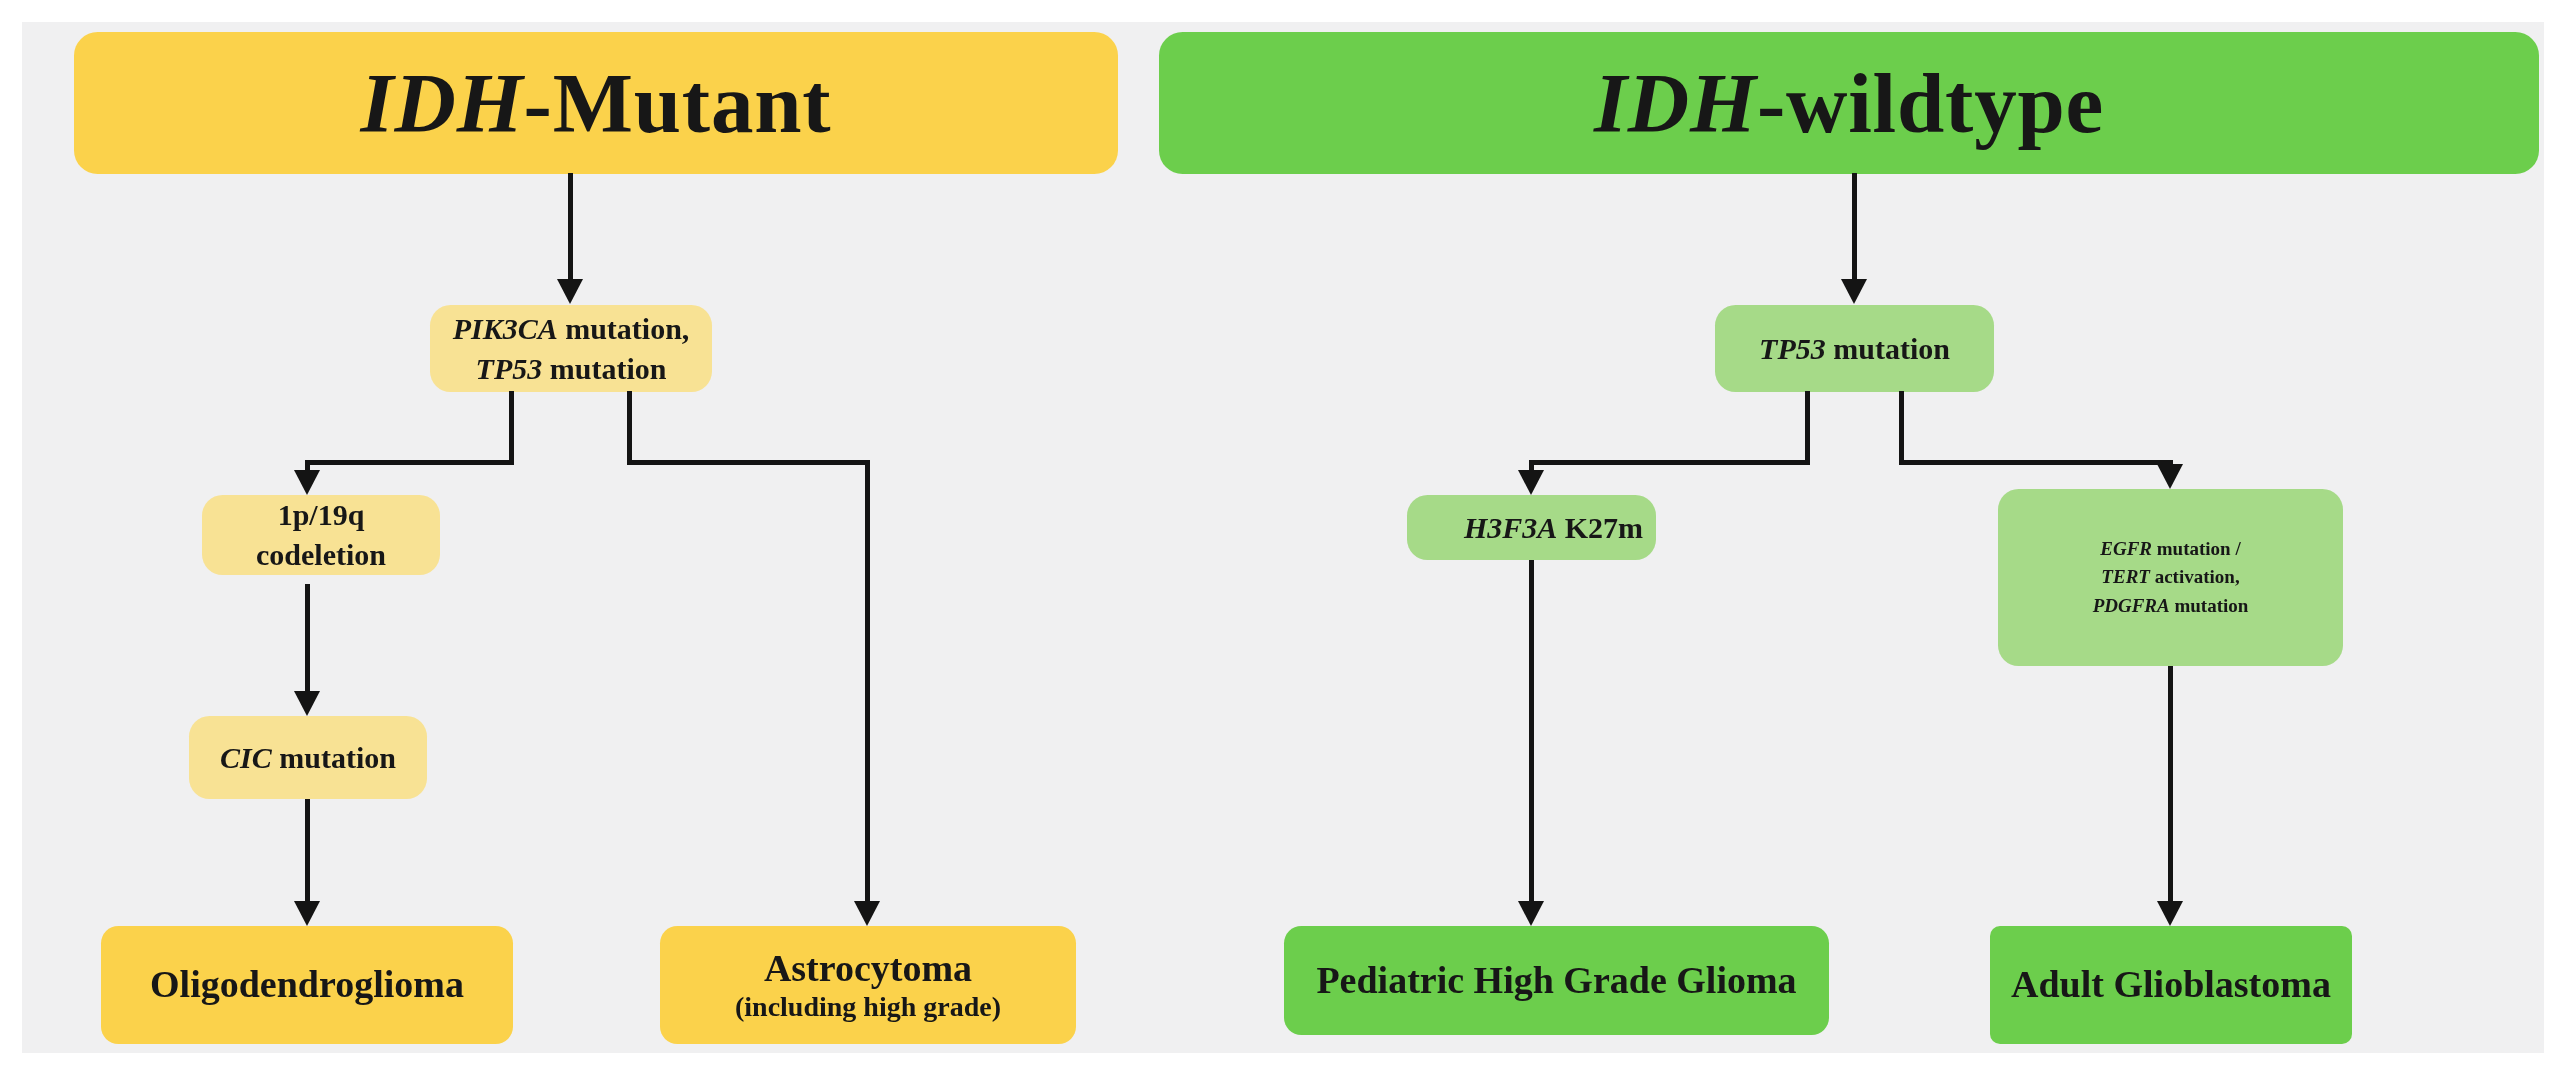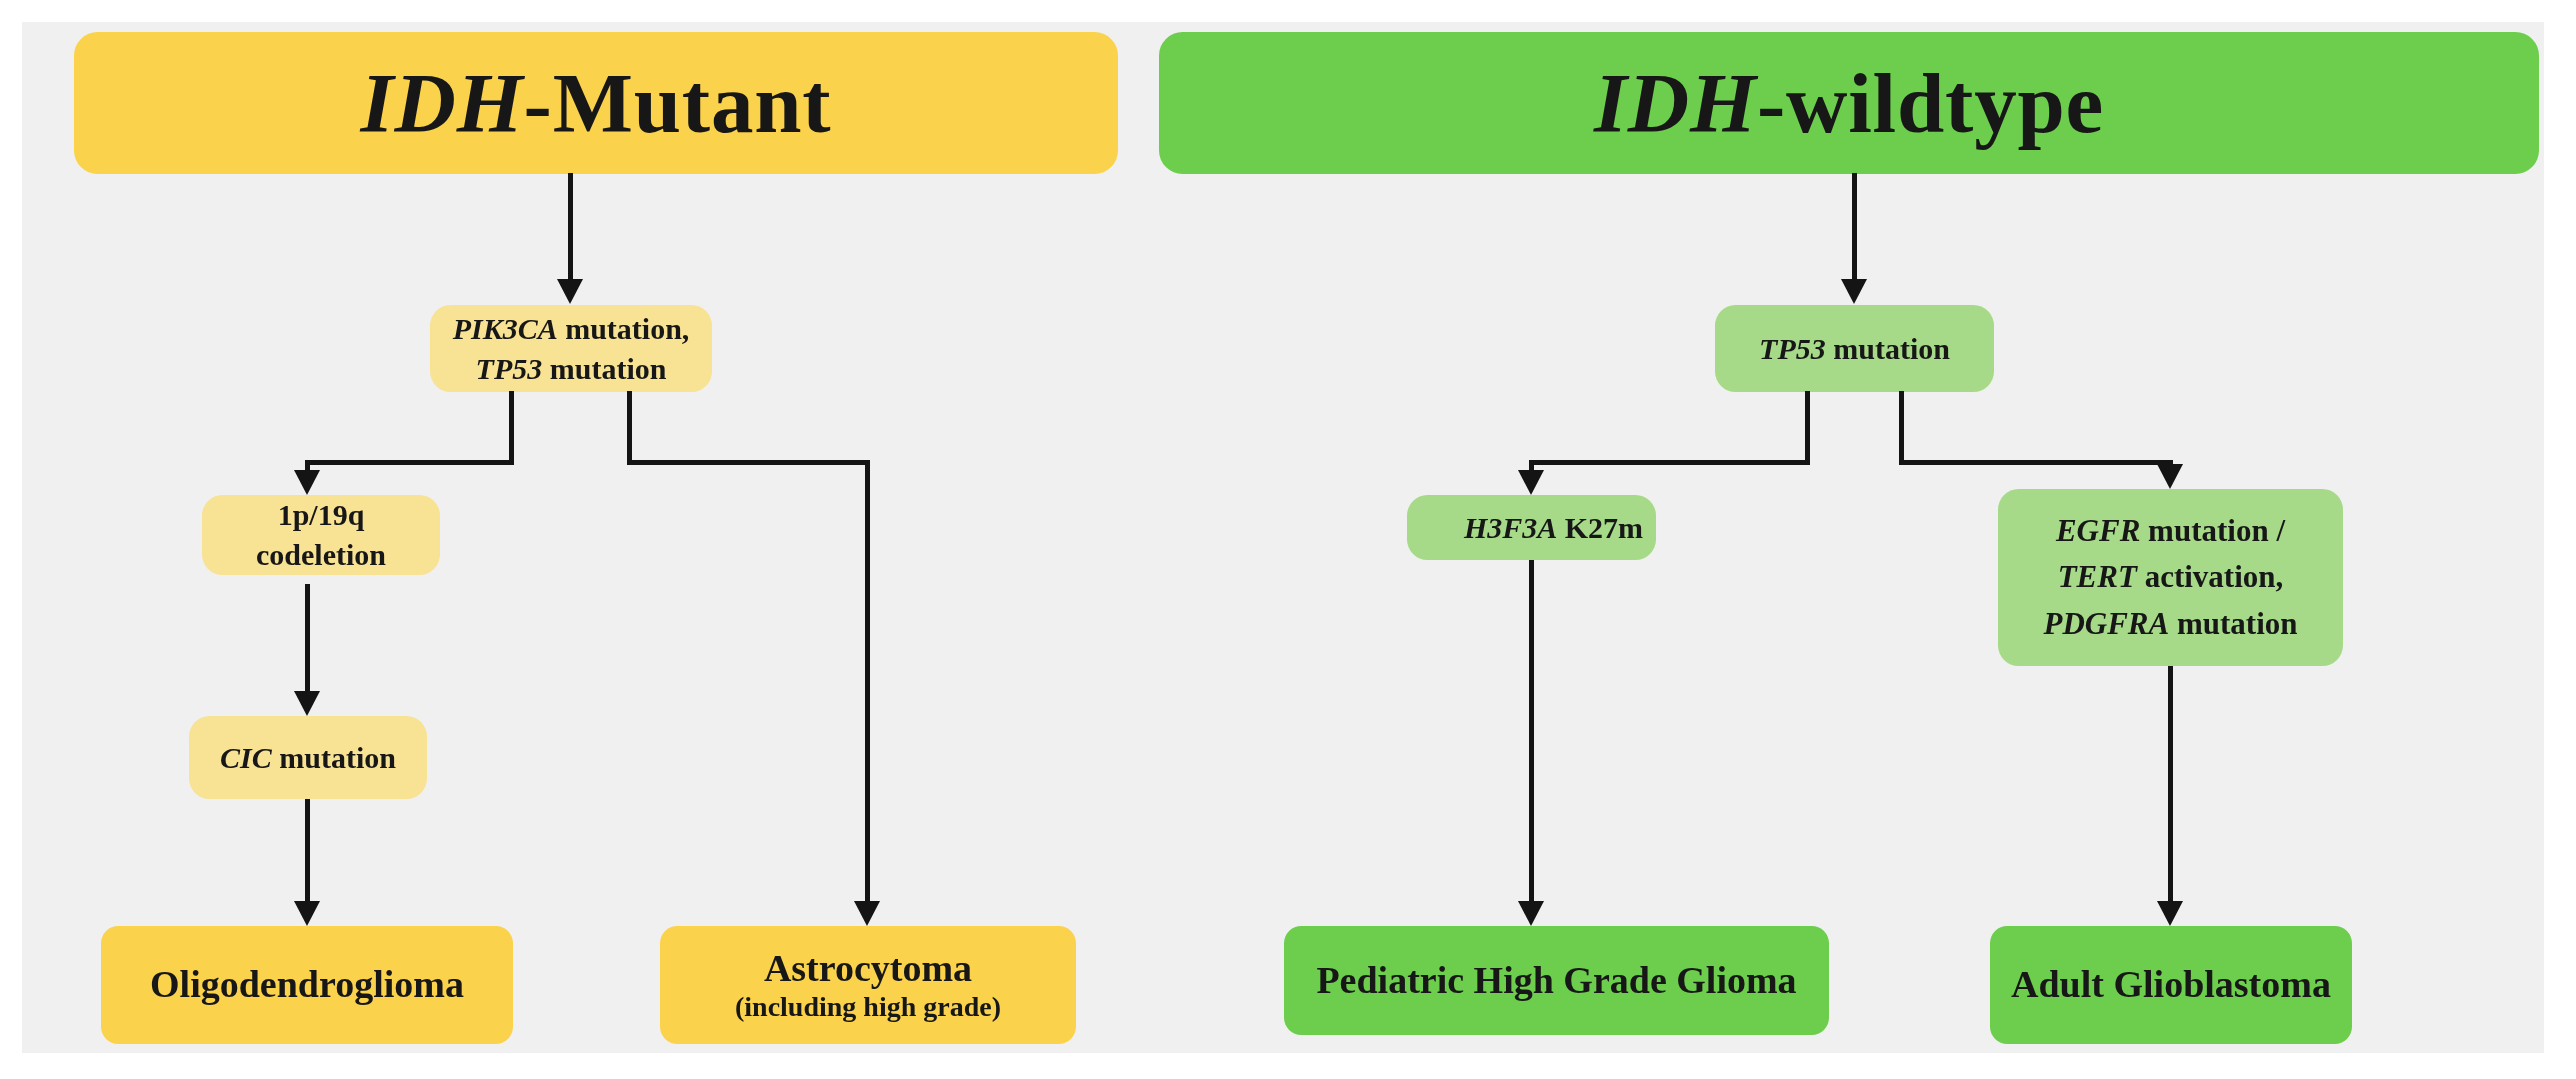--- a/index.html
+++ b/index.html
@@ -21,21 +21,21 @@
   .yellow-dark{background:var(--yellow-dark,#fbd24b);}
   .yellow-light{background:var(--yellow-light,#f8e294);}
   .green-dark{background:var(--green-dark,#6cce4c);justify-content:center;}
   .green-light{background:var(--green-light,#a6da88);}
 
   .header{border-radius:23.6px;font-size:85px;font-weight:700;letter-spacing:0.8px;}
   .header .gene{font-style:italic;}
 
   .mid{border-radius:20.5px;font-size:30px;font-weight:700;line-height:1.32;}
   .mid .gene{font-style:italic;}
-  .egfr{font-size:31px;line-height:1.5;}
+  .egfr{font-size:19px;line-height:1.5;}
 
   .terminal{border-radius:17.3px;font-size:38px;font-weight:700;line-height:1.15;}
   .terminal .sub{font-size:28px;font-weight:600;}
 
   .lineV{position:absolute;width:4.7px;background:var(--line,#141414);}
   .lineH{position:absolute;height:4.7px;background:var(--line,#141414);}
   .arrowhead{
     position:absolute;width:0;height:0;
     border-left:13.4px solid transparent;
     border-right:13.4px solid transparent;
@@ -90,21 +90,21 @@
   <div class="node mid egfr green-light" style="left:1998px;top:489px;width:345px;height:177px;">
     <div><span class="gene">EGFR</span><span> mutation /</span></div>
     <div><span class="gene">TERT</span><span> activation,</span></div>
     <div><span class="gene">PDGFRA</span><span> mutation</span></div>
   </div>
 
   <div class="node terminal green-dark" style="left:1284px;top:926px;width:545px;height:109px;">
     <div>Pediatric High Grade Glioma</div>
   </div>
 
-  <div class="node terminal green-dark" style="left:1990px;top:926px;width:362px;height:118px;">
+  <div class="node terminal green-dark" style="left:1990px;top:926px;width:362px;height:118px;border-radius:10px;">
     <div>Adult Glioblastoma</div>
   </div>
 
   <div class="lineV" style="left:568px;top:173px;height:107px;"></div>
   <div class="arrowhead" style="left:557px;top:279px;"></div>
 
   <div class="lineV" style="left:509px;top:391px;height:74px;"></div>
   <div class="lineV" style="left:627px;top:391px;height:74px;"></div>
   <div class="lineH" style="left:305px;top:460px;width:209px;"></div>
   <div class="lineH" style="left:627px;top:460px;width:242px;"></div>

